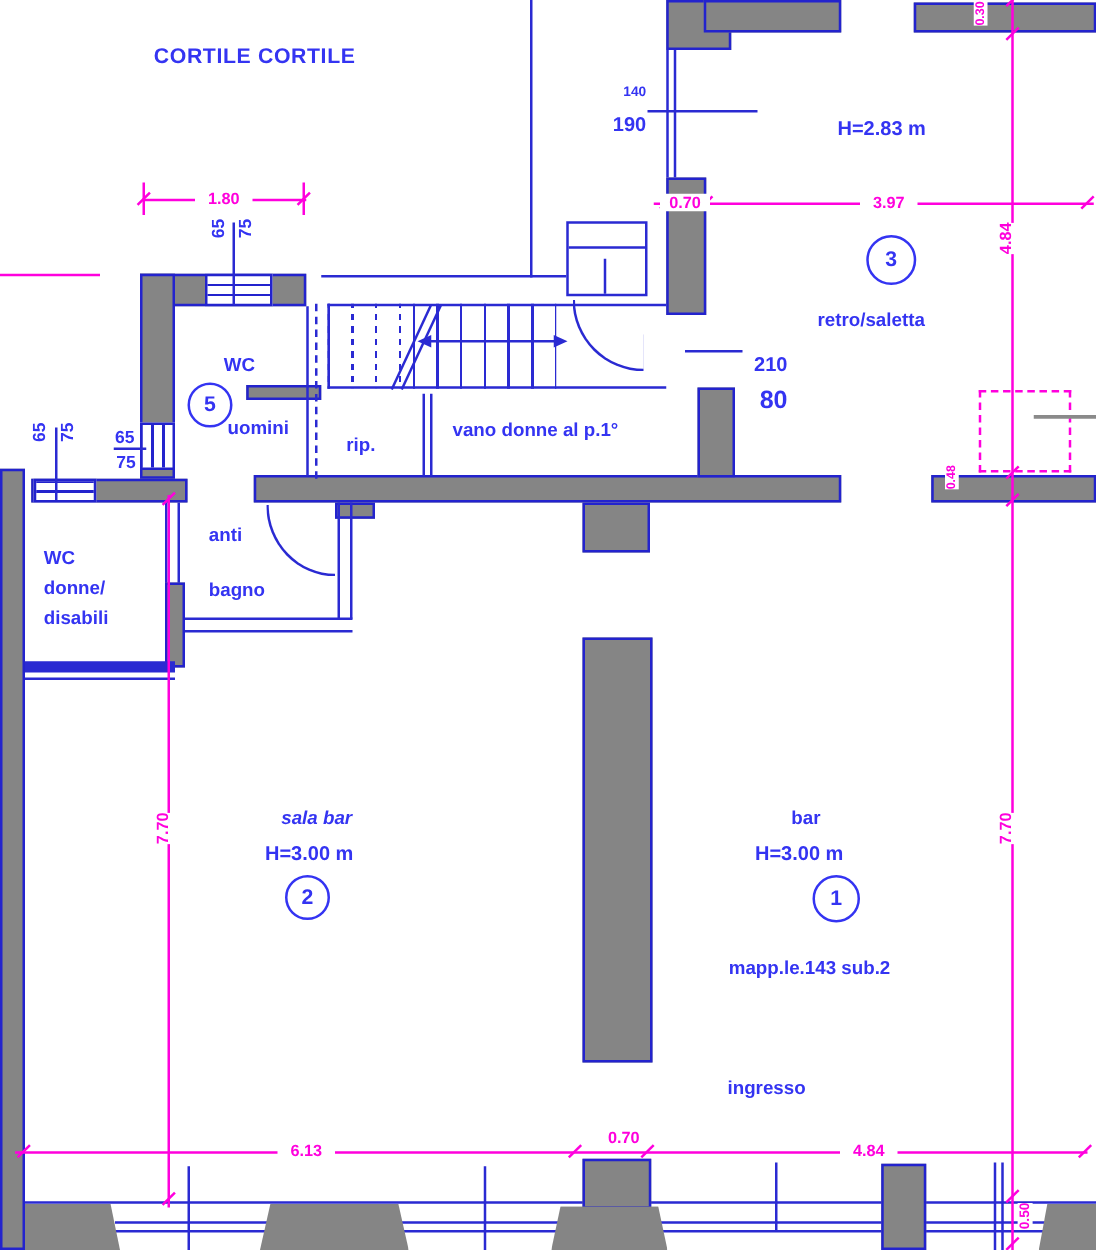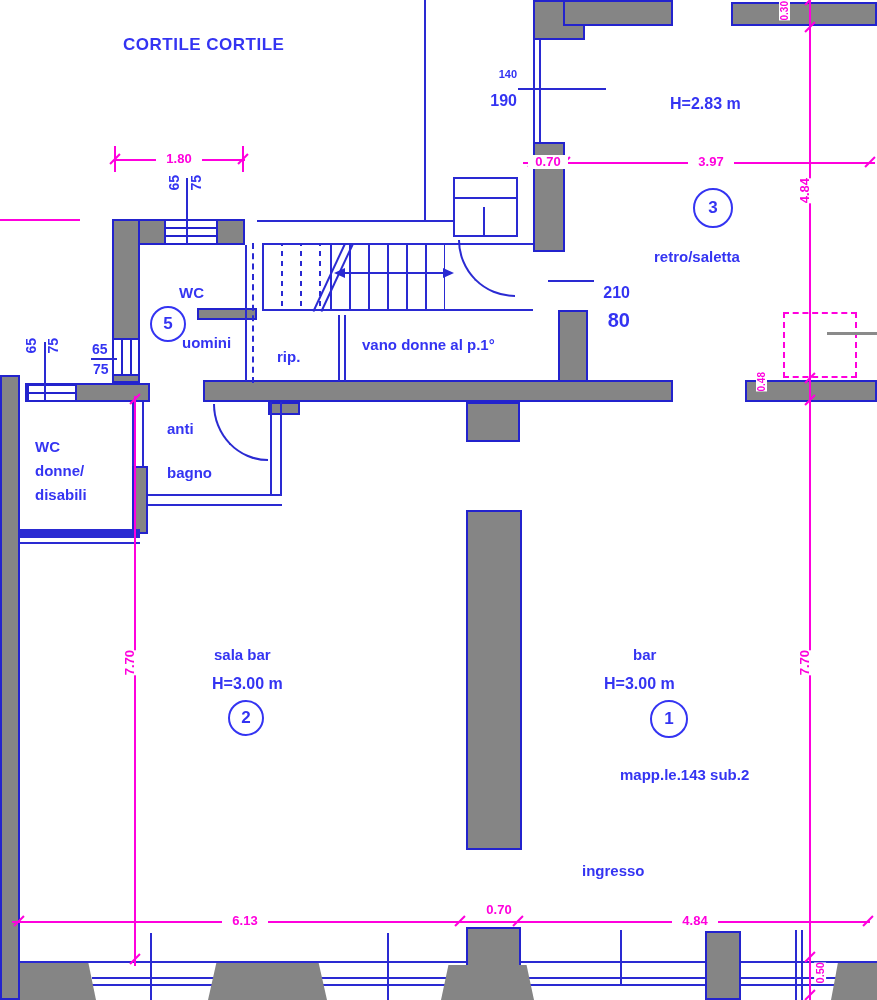--- a/index.html
+++ b/index.html
@@ -150,28 +150,28 @@
   <div class="lbl" style="left:277px;top:348px;">rip.</div>
   <div class="lbl" style="left:362px;top:336px;">vano donne al p.1°</div>
 
   <div class="lbl" style="left:167px;top:420px;">anti</div>
   <div class="lbl" style="left:167px;top:440px;margin-top:24px;">bagno</div>
 
   <div class="lbl" style="left:35px;top:438px;">WC</div>
   <div class="lbl" style="left:35px;top:462px;">donne/</div>
   <div class="lbl" style="left:35px;top:486px;">disabili</div>
 
-  <div class="lbl" style="left:214px;top:646px;">sala bar</div>
+  <div class="lbl" style="left:225px;top:646px;font-style:italic;">sala bar</div>
   <div class="lbl" style="left:212px;top:674px;font-size:16px;">H=3.00 m</div>
   <div class="circle" style="left:228px;top:700px;width:36px;height:36px;">2</div>
 
   <div class="lbl" style="left:633px;top:646px;">bar</div>
   <div class="lbl" style="left:604px;top:674px;font-size:16px;">H=3.00 m</div>
   <div class="circle" style="left:650px;top:700px;width:38px;height:38px;">1</div>
-  <div class="lbl" style="left:620px;top:766px;">mapp.le.143 sub.2</div>
+  <div class="lbl" style="left:583px;top:766px;">mapp.le.143 sub.2</div>
   <div class="lbl" style="left:582px;top:862px;">ingresso</div>
 
   <div class="vtext-blue" style="left:167px;top:175px;">65</div>
   <div class="vtext-blue" style="left:189px;top:175px;">75</div>
   <div class="vl" style="left:186px;top:178px;height:66px;"></div>
 
   <div class="vtext-blue" style="left:24px;top:338px;">65</div>
   <div class="vtext-blue" style="left:46px;top:338px;">75</div>
   <div class="vl" style="left:44px;top:342px;height:58px;"></div>
 

